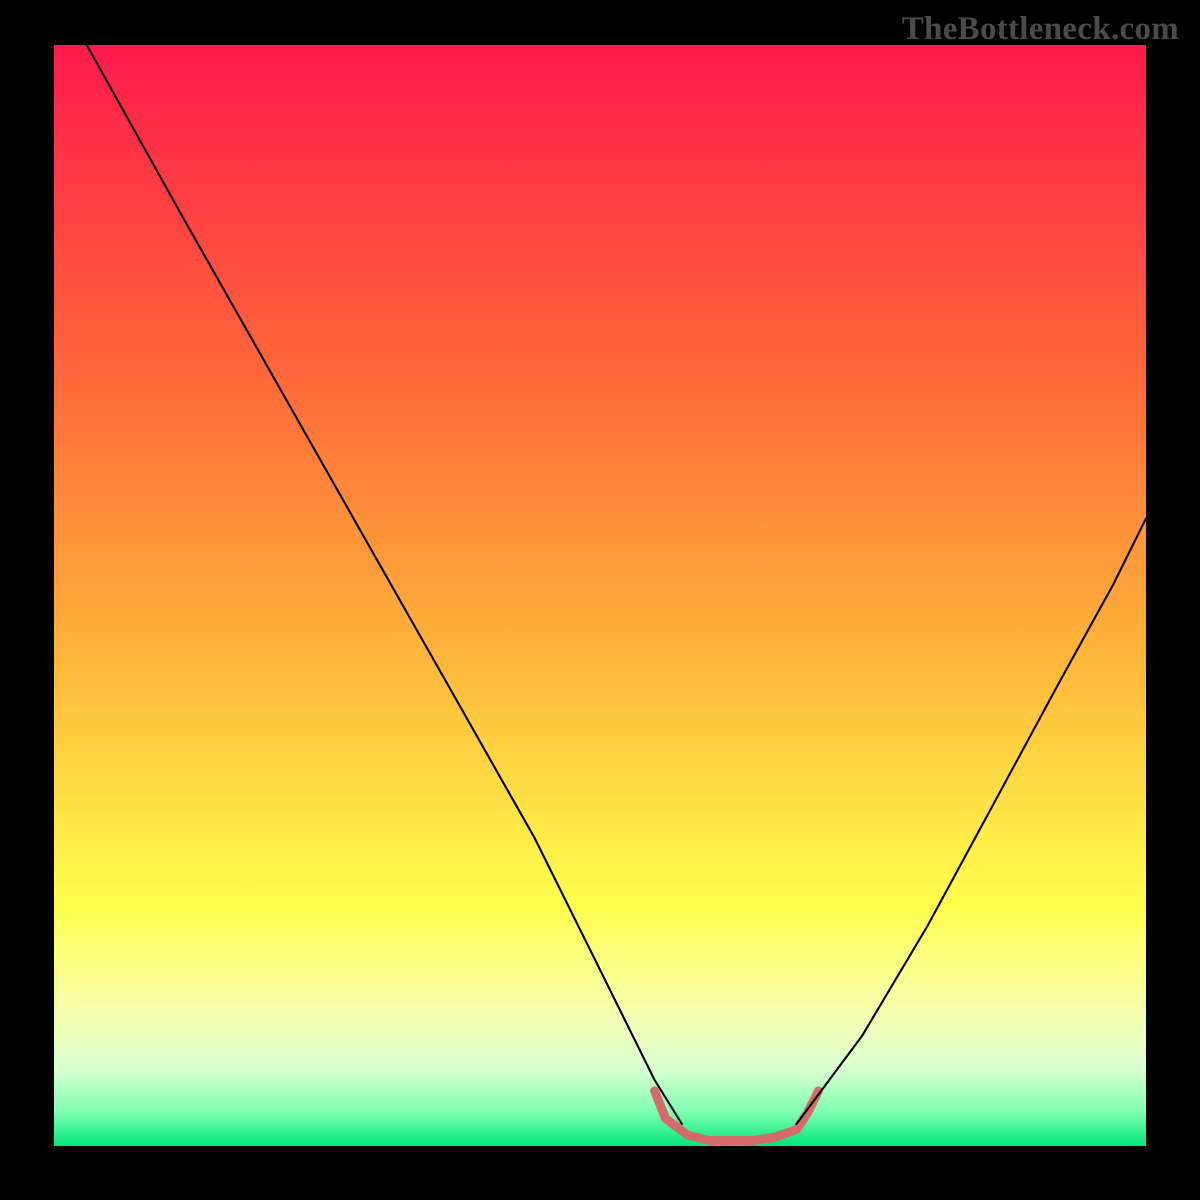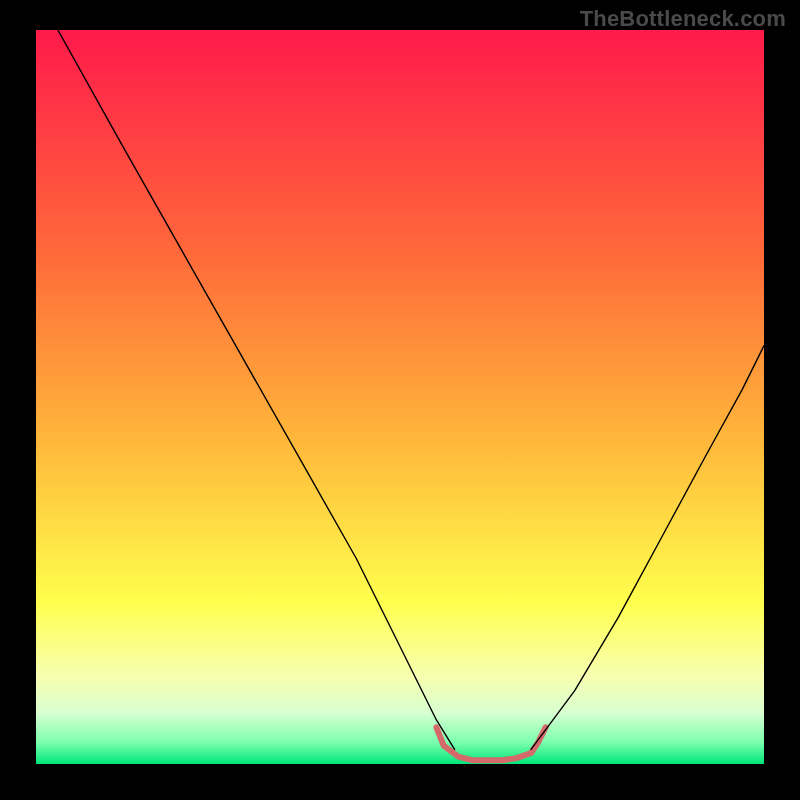--- a/index.html
+++ b/index.html
@@ -9,20 +9,21 @@
     height: 800px;
     background: #000;
     font-family: Arial, Helvetica, sans-serif;
     overflow: hidden;
   }
   .frame {
     position: relative;
     width: 800px;
     height: 800px;
     background: #000;
+    font-family: Liberation Serif, serif;
   }
   .watermark {
     position: absolute;
     top: 6px;
     right: 14px;
     color: #4a4a4a;
     font-size: 22px;
     font-weight: 600;
     letter-spacing: 0.2px;
     z-index: 5;

